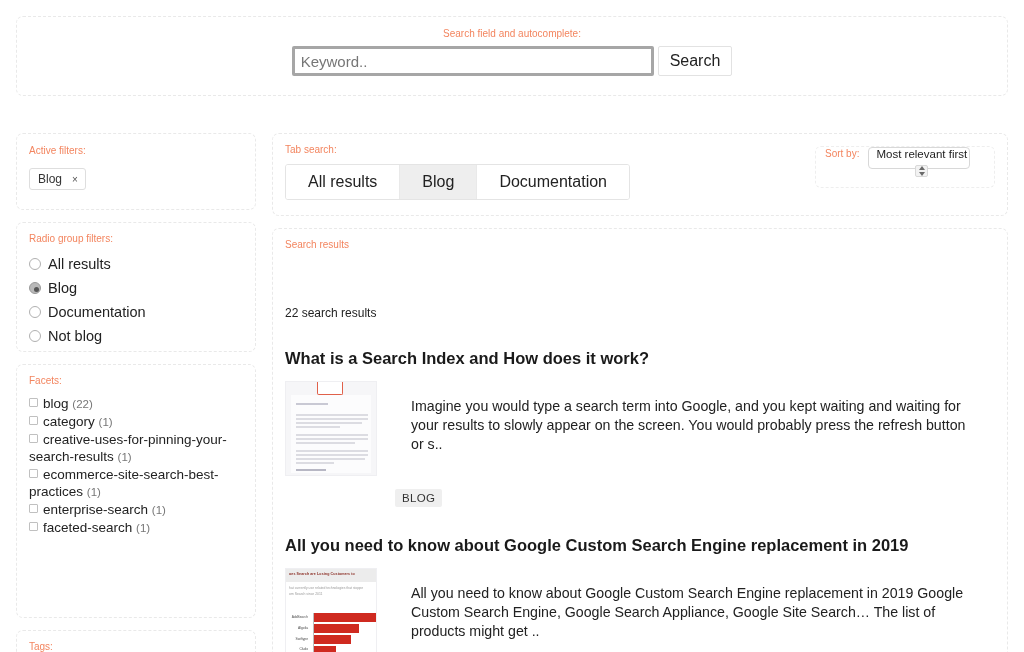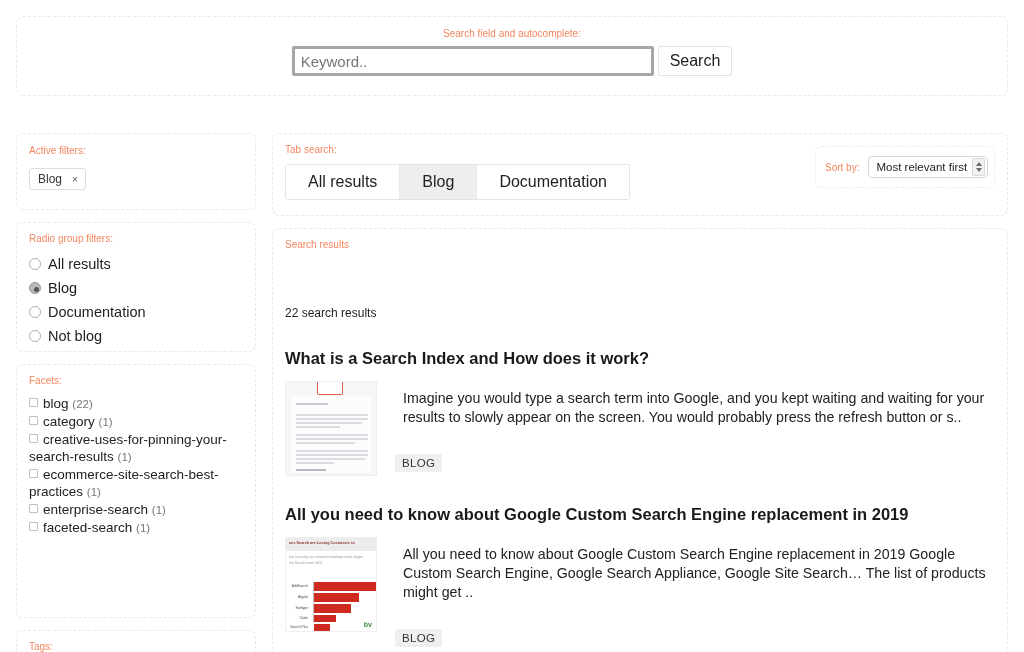--- a/index.html
+++ b/index.html
@@ -210,34 +210,34 @@
 
   #sortby-box {
     position: absolute;
     right: 12px;
     top: 12px;
     width: 180px;
     height: 42px;
     border: 1px dashed #eeeeee;
     border-radius: 6px;
     display: flex;
-    align-items: center;
     padding: 0 9px;
     gap: 9px;
   }
   #sortby-box .panel-label { white-space: nowrap; }
   .select-shell {
     display: flex;
     align-items: center;
     height: 22px;
     border: 1px solid #d8d8d8;
     border-radius: 4px;
     background: #fff;
     padding: 0 2px 0 7px;
     gap: 5px;
+    flex-direction: column;
   }
   .select-value { font-size: 11.5px; color: #1d1d1d; white-space: nowrap; }
   .stepper {
     width: 13px; height: 18px;
     border-radius: 2px;
     background: #f2f2f2;
     border: 1px solid #d8d8d8;
     display: flex; flex-direction: column;
     align-items: center; justify-content: center;
     gap: 2px;
@@ -283,21 +283,21 @@
     background: #f4f4f6;
     border: 1px solid #efeff2;
     overflow: hidden;
     position: relative;
   }
   .result-text { flex: 1 1 auto; }
   .snippet {
     font-size: 14.2px;
     line-height: 19px;
     color: #222;
-    margin: 8px;
+    margin: 16px;
   }
   .badge {
     display: inline-block;
     margin-top: 19px;
     padding: 3px 7px;
     background: #efefef;
     font-size: 11.5px;
     color: #333;
     border-radius: 2px;
     letter-spacing: .3px;

